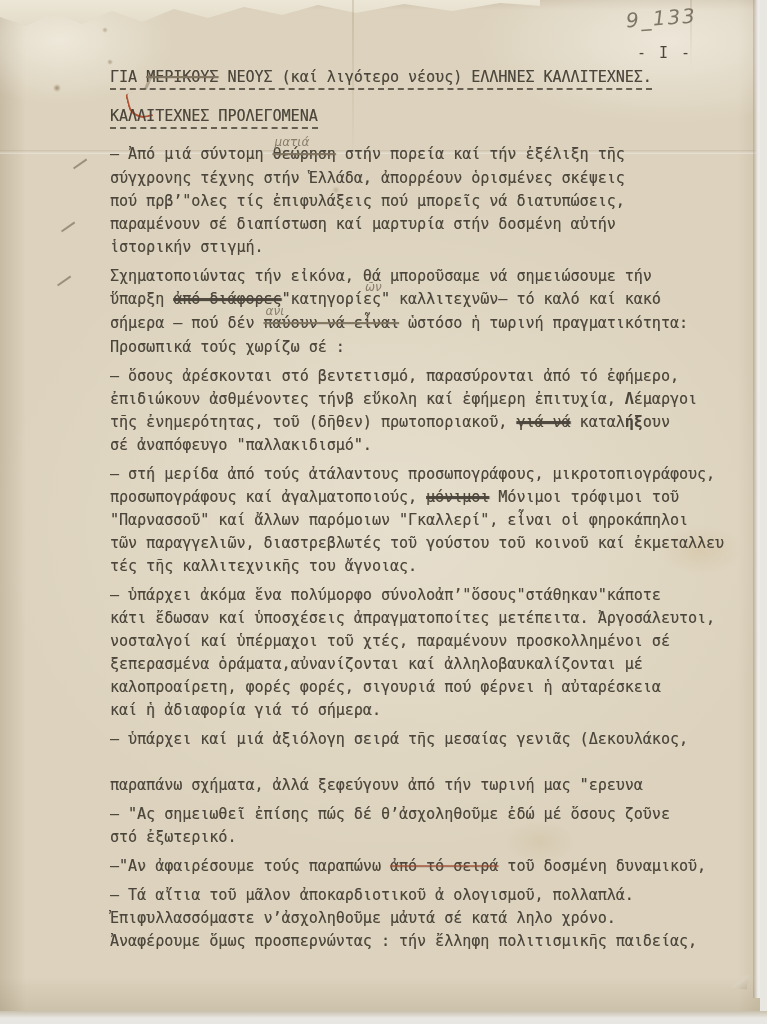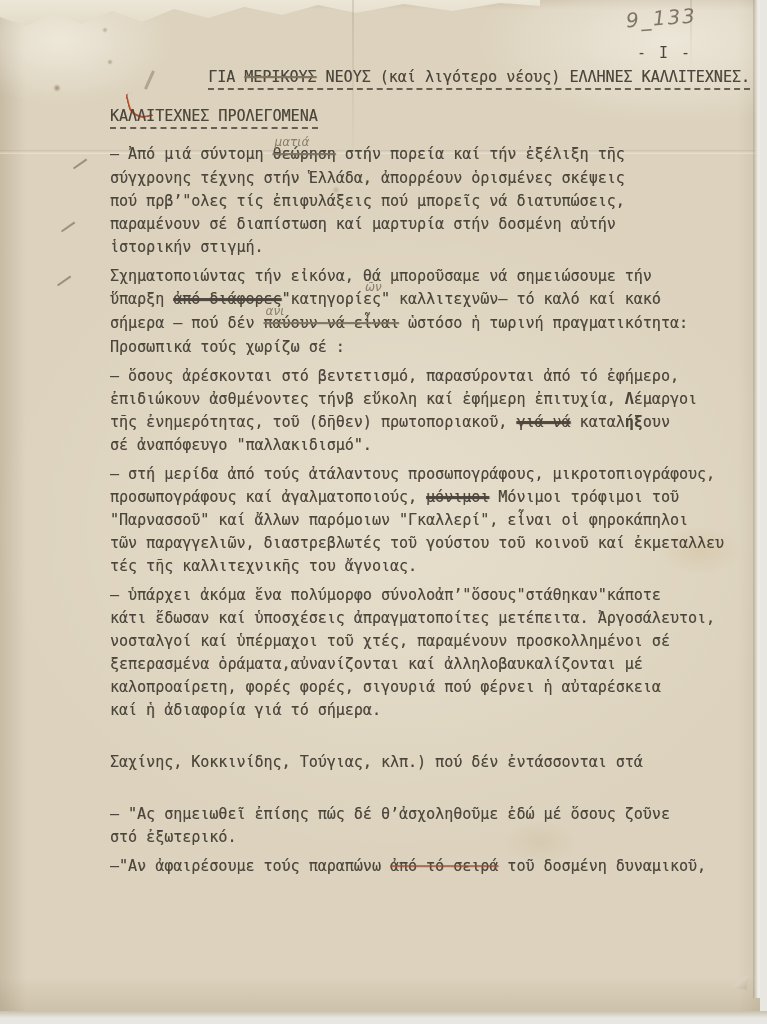--- a/index.html
+++ b/index.html
@@ -63,21 +63,21 @@
   .slash{position:absolute;width:16px;height:1.6px;background:rgba(140,128,106,.8);transform:rotate(-35deg);}
   .s1{left:72px;top:163px;}
   .s2{left:60px;top:226px;}
   .s3{left:56px;top:280px;}
   .title-slash{position:absolute;left:148px;top:70px;width:3px;height:20px;
     background:rgba(140,128,106,.55);transform:rotate(24deg);}
   
   .content{position:absolute;left:110px;top:66px;width:640px;color:#4b453b;}
   .content p{margin:0;font-size:15px;line-height:23px;white-space:nowrap;
     text-shadow:.3px .3px .5px rgba(74,68,56,.45);}
-  .doc-title{margin-bottom:16px !important;text-align:right;}
+  .doc-title{margin-bottom:16px !important;}
   .doc-subtitle{margin-bottom:15px !important;}
   .u-dashed{border-bottom:2px dashed rgba(72,66,55,.8);padding-bottom:2px;}
   .para{margin-bottom:6px !important;}
   
   .strike{text-decoration:line-through;text-decoration-color:rgba(130,118,96,.9);text-decoration-thickness:1.5px;}
   .strike2{text-decoration:line-through;text-decoration-color:rgba(75,69,59,.95);text-decoration-thickness:2.5px;font-weight:normal;}
   .strike-red{text-decoration:line-through;text-decoration-color:rgba(185,75,45,.5);text-decoration-thickness:1.5px;}
   .ot{font-weight:bold;}
   .hand{
     position:relative;display:inline-block;width:0;top:-13px;left:2px;
@@ -106,21 +106,22 @@
 
   <div class="content">
     <p class="doc-title"><span class="u-dashed"><span>ΓΙΑ </span><span class="strike">ΜΕΡΙΚΟΥΣ</span><span> ΝΕΟΥΣ (καί λιγότερο νέους) ΕΛΛΗΝΕΣ ΚΑΛΛΙΤΕΧΝΕΣ.</span></span></p>
     <p class="doc-subtitle"><span class="u-dashed">ΚΑΛΛΙΤΕΧΝΕΣ ΠΡΟΛΕΓΟΜΕΝΑ</span></p>
 
     <p class="para"><span>— Ἀπό μιά σύντομη </span><span class="hand">ματιά</span><span class="strike">θεώρηση</span><span> στήν πορεία καί τήν ἐξέλιξη τῆς</span><br><span>σύγχρονης τέχνης στήν Ἑλλάδα, ἀπορρέουν ὁρισμένες σκέψεις</span><br><span>πού πρβ’"ολες τίς ἐπιφυλάξεις πού μπορεῖς νά διατυπώσεις,</span><br><span>παραμένουν σέ διαπίστωση καί μαρτυρία στήν δοσμένη αὐτήν</span><br><span>ἱστορικήν στιγμή.</span></p>
     <p class="para"><span>Σχηματοποιώντας τήν εἰκόνα, θά μποροῦσαμε νά σημειώσουμε τήν</span><br><span>ὕπαρξη </span><span class="strike2">ἀπό διάφορες</span><span>"κατηγορί</span><span class="hand">ῶν</span><span>ες" καλλιτεχνῶν— τό καλό καί κακό</span><br><span>σήμερα — πού δέν </span><span class="hand">ανι</span><span class="strike">παύουν νά εἶναι</span><span> ὡστόσο ἡ τωρινή πραγματικότητα:</span><br><span>Προσωπικά τούς χωρίζω σέ :</span></p>
     <p class="para"><span>— ὅσους ἀρέσκονται στό βεντετισμό, παρασύρονται ἀπό τό ἐφήμερο,</span><br><span>ἐπιδιώκουν ἀσθμένοντες τήνβ εὔκολη καί ἐφήμερη ἐπιτυχία, </span><span class="ot">Λ</span><span>έμαργοι</span><br><span>τῆς ἐνημερότητας, τοῦ (δῆθεν) πρωτοποριακοῦ, </span><span class="strike2">γιά νά</span><span> καταλ</span><span class="ot">ήξ</span><span>ουν</span><br><span>σέ ἀναπόφευγο "παλλακιδισμό".</span></p>
     <p class="para"><span>— στή μερίδα ἀπό τούς ἀτάλαντους προσωπογράφους, μικροτοπιογράφους,</span><br><span>προσωπογράφους καί ἀγαλματοποιούς, </span><span class="strike2">μόνιμοι</span><span> Μόνιμοι τρόφιμοι τοῦ</span><br><span>"Παρνασσοῦ" καί ἄλλων παρόμοιων "Γκαλλερί", εἶναι οἱ φηροκάπηλοι</span><br><span>τῶν παραγγελιῶν, διαστρεβλωτές τοῦ γούστου τοῦ κοινοῦ καί ἐκμεταλλευ</span><br><span>τές τῆς καλλιτεχνικῆς του ἄγνοιας.</span></p>
     <p class="para"><span>— ὑπάρχει ἀκόμα ἕνα πολύμορφο σύνολοἀπ’"ὅσους"στάθηκαν"κάποτε</span><br><span>κάτι ἔδωσαν καί ὑποσχέσεις ἀπραγματοποίτες μετέπειτα. Ἀργοσάλευτοι,</span><br><span>νοσταλγοί καί ὑπέρμαχοι τοῦ χτές, παραμένουν προσκολλημένοι σέ</span><br><span>ξεπερασμένα ὁράματα,αὐνανίζονται καί ἀλληλοβαυκαλίζονται μέ</span><br><span>καλοπροαίρετη, φορές φορές, σιγουριά πού φέρνει ἡ αὐταρέσκεια</span><br><span>καί ἡ ἀδιαφορία γιά τό σήμερα.</span></p>
-    <p class="para"><br><span>Σαχίνης, Κοκκινίδης, Τούγιας, κλπ.) πού δέν ἐντάσσονται στά</span><br><br></p>
+    <p class="para"><span>— ὑπάρχει καί μιά ἀξιόλογη σειρά τῆς μεσαίας γενιᾶς (Δεκουλάκος,</span><br><br><span>παραπάνω σχήματα, ἀλλά ξεφεύγουν ἀπό τήν τωρινή μας "ερευνα</span><br></p>
     <p class="para"><span>— "Ας σημειωθεῖ ἐπίσης πώς δέ θ’ἀσχοληθοῦμε ἐδώ μέ ὅσους ζοῦνε</span><br><span>στό ἐξωτερικό.</span></p>
     <p class="para"><span>—"Αν ἀφαιρέσουμε τούς παραπώνω </span><span class="strike-red">ἀπό τό σειρά</span><span> τοῦ δοσμένη δυναμικοῦ,</span><br></p>
+    <p class="para"><span>— Τά αἴτια τοῦ μᾶλον ἀποκαρδιοτικοῦ ἀ ολογισμοῦ, πολλαπλά.</span><br><span>Ἐπιφυλλασσόμαστε ν’ἀσχοληθοῦμε μἀυτά σέ κατά ληλο χρόνο.</span><br><span>Ἀναφέρουμε ὅμως προσπερνώντας : τήν ἔλληφη πολιτισμικῆς παιδείας,</span></p>
   </div>
 
   <div class="fold-corner"></div>
   <div class="right-edge"></div>
 </div>
 <div class="scan-bottom"></div>
 
 </body></html>

